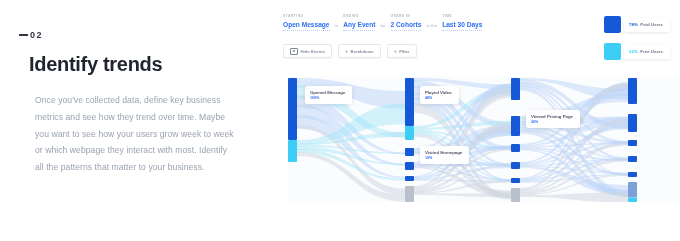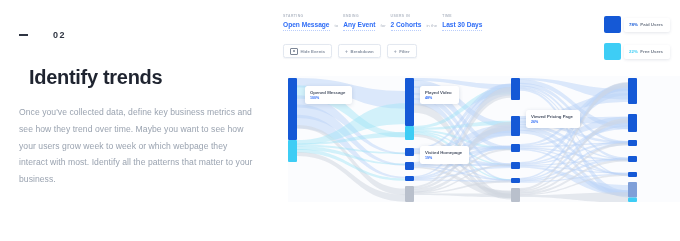--- a/index.html
+++ b/index.html
@@ -18,22 +18,22 @@
   
   .left-panel {
     position: absolute;
     left: 19px;
     top: 30px;
     width: 235px;
   }
   .eyebrow {
     display: flex;
     align-items: center;
-    gap: 25px;
-    margin-bottom: 26px;
+    gap: 2px;
+    margin-bottom: 13px;
   }
   .eyebrow-dash {
     width: 9px;
     height: 1.5px;
     background: #2f3542;
     display: block;
   }
   .eyebrow-num {
     font-size: 9px;
     font-weight: 700;
@@ -45,21 +45,21 @@
     font-weight: 700;
     color: #1f2430;
     letter-spacing: -0.3px;
     margin: 0 0 15px 10px;
     line-height: 1.15;
   }
   .section-body {
     font-size: 8.6px;
     line-height: 1.95;
     color: #9aa3b0;
-    margin: 0;
+    margin: 16px;
     letter-spacing: 0.05px;
   }
 
   
   .app {
     position: absolute;
     left: 283px;
     top: 0px;
     width: 397px;
     height: 241px;

